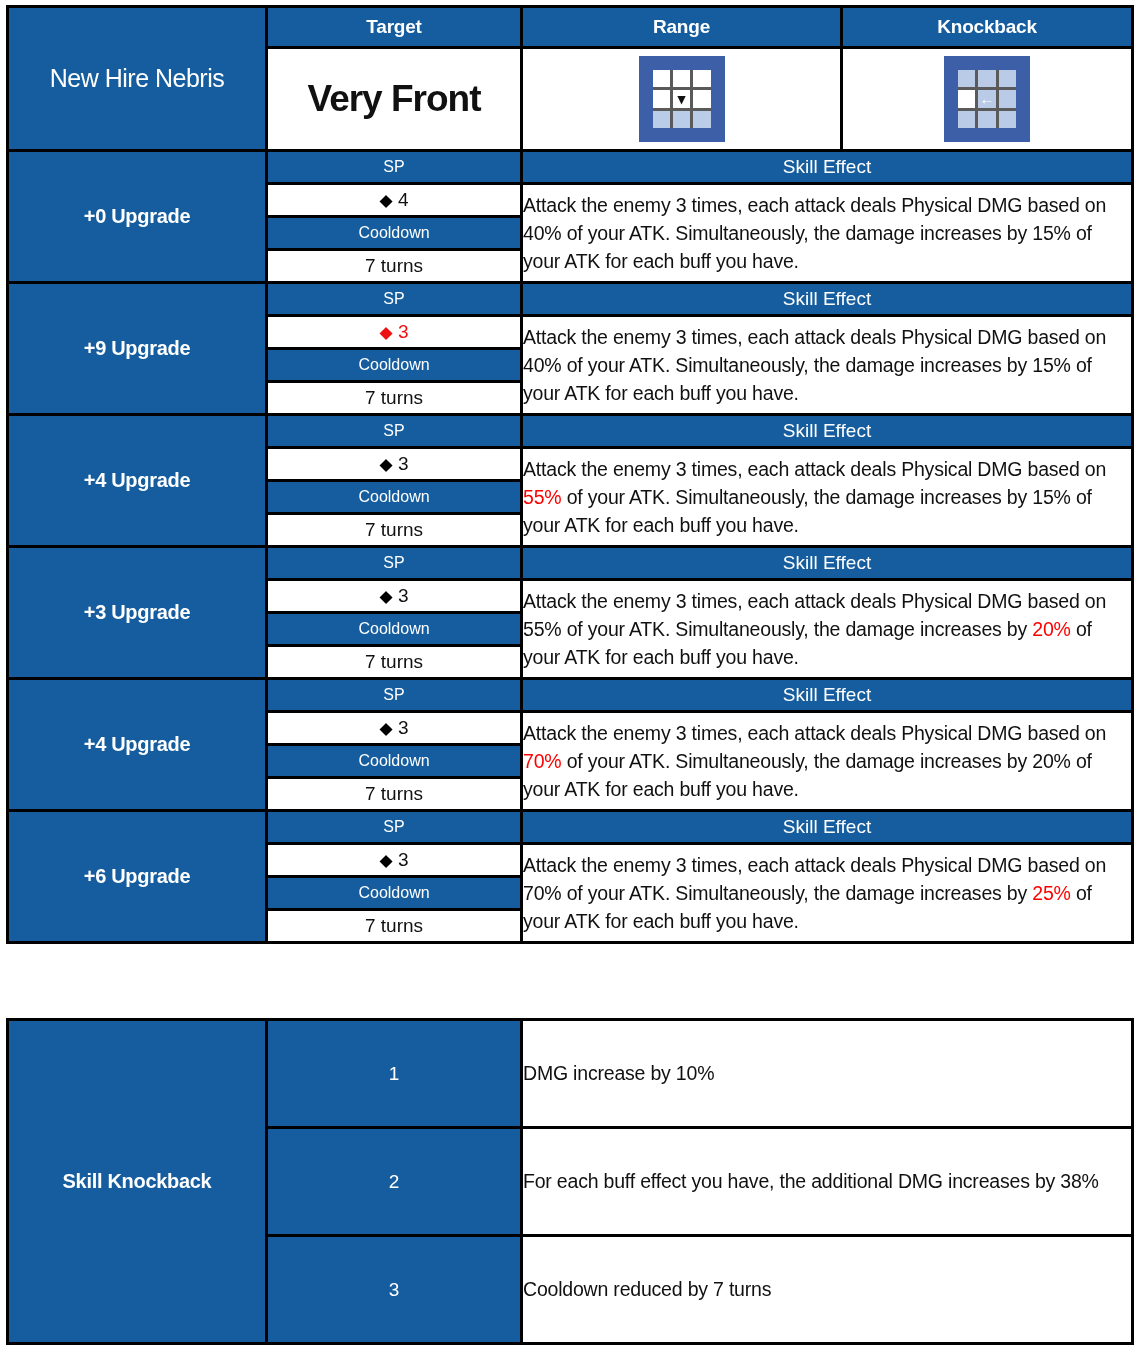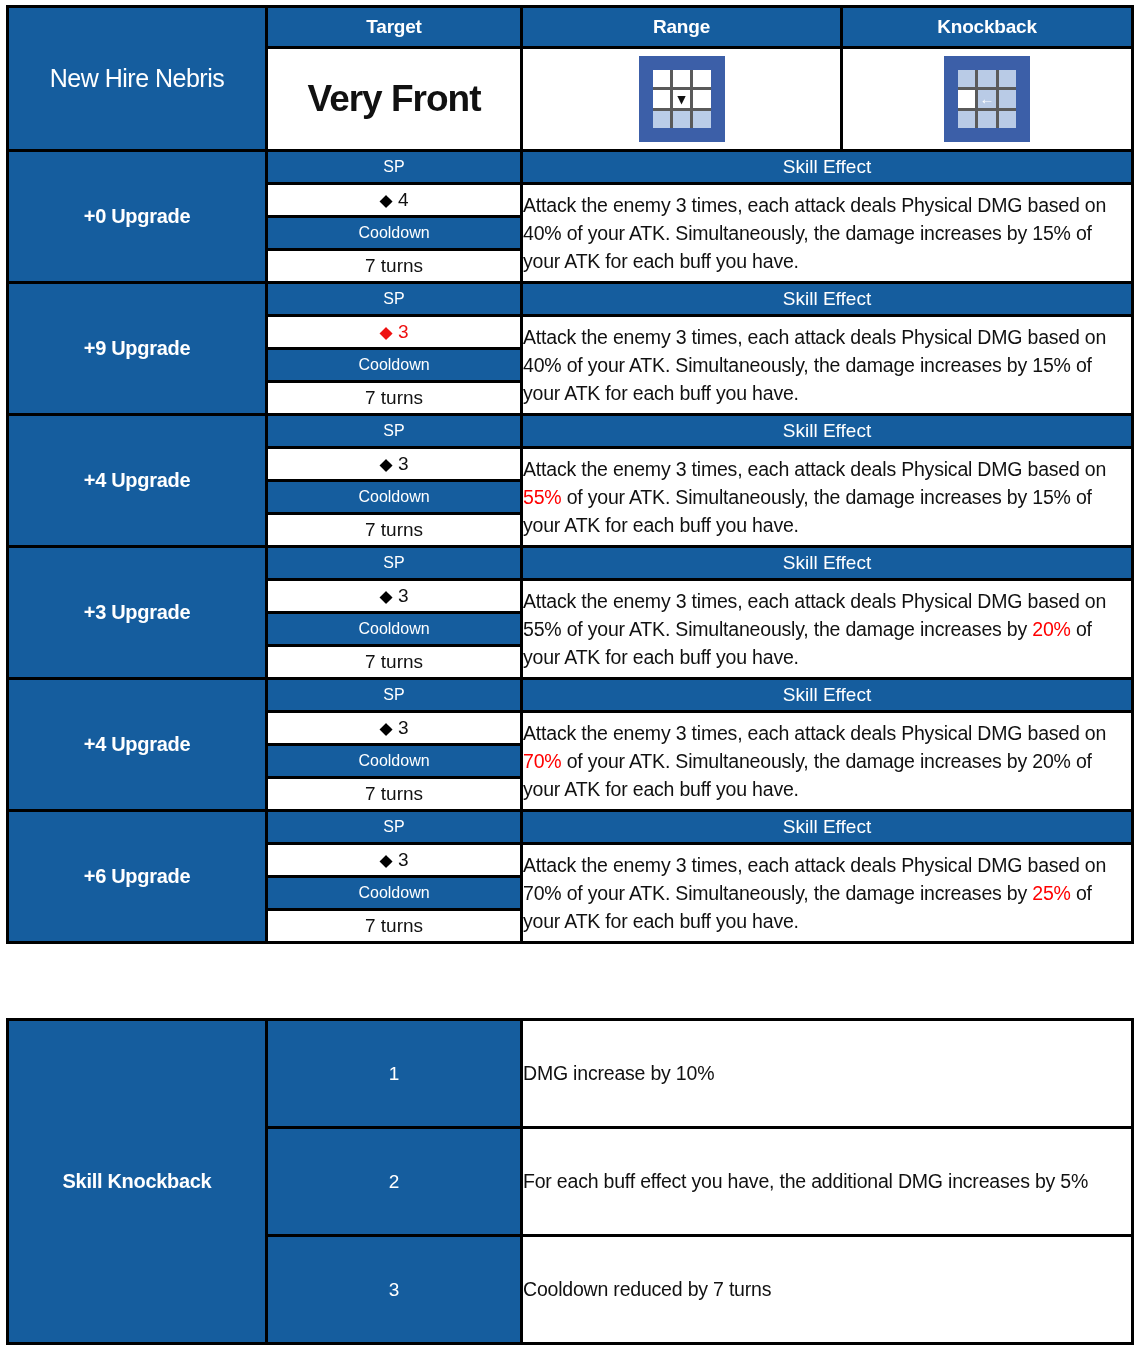--- a/index.html
+++ b/index.html
@@ -364,21 +364,21 @@
       <col style="width:611px">
     </colgroup>
     <tbody id="potential-body">
         <tr>
           <td class="c-blue pot-label" rowspan="3"><span>Skill Knockback</span></td>
           <td class="c-blue pot-num" style="height:105px"><span>1</span></td>
           <td class="c-white pot-desc"><span>DMG increase by 10%</span></td>
         </tr>
         <tr>
           <td class="c-blue pot-num" style="height:105px"><span>2</span></td>
-          <td class="c-white pot-desc"><span>For each buff effect you have, the additional DMG increases by 5%</span></td>
+          <td class="c-white pot-desc"><span>For each buff effect you have, the additional DMG increases by 38%</span></td>
         </tr>
         <tr>
           <td class="c-blue pot-num" style="height:105px"><span>3</span></td>
           <td class="c-white pot-desc"><span>Cooldown reduced by 7 turns</span></td>
         </tr>
       </tbody>
   </table>
 
 </div>
 

